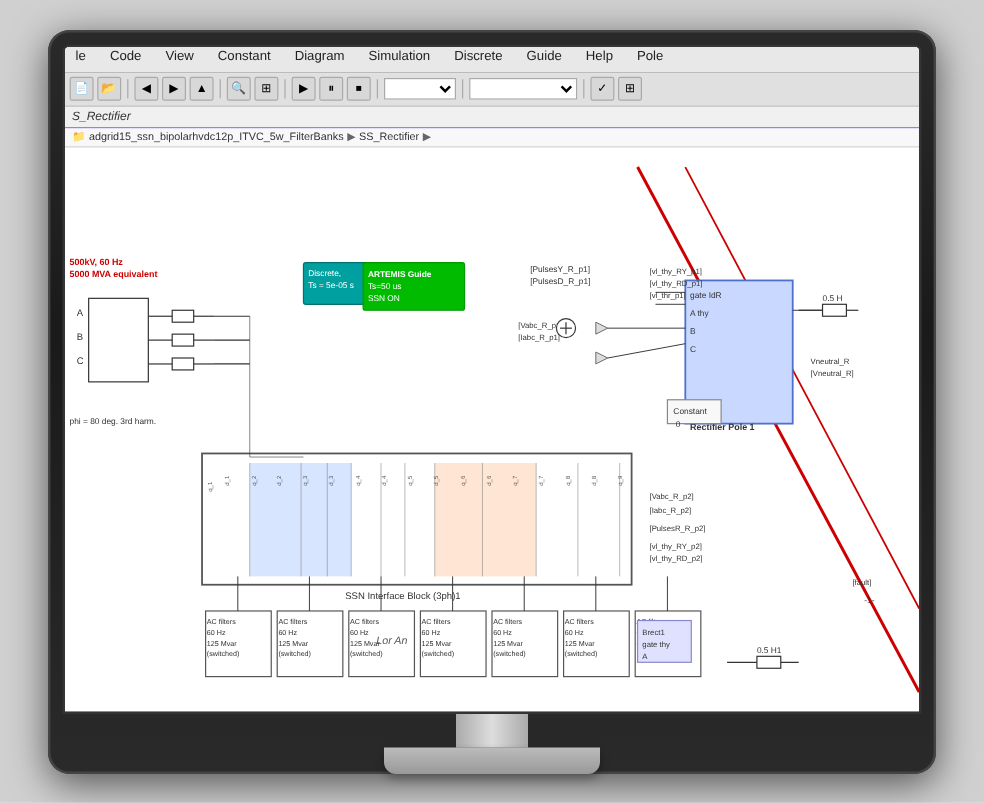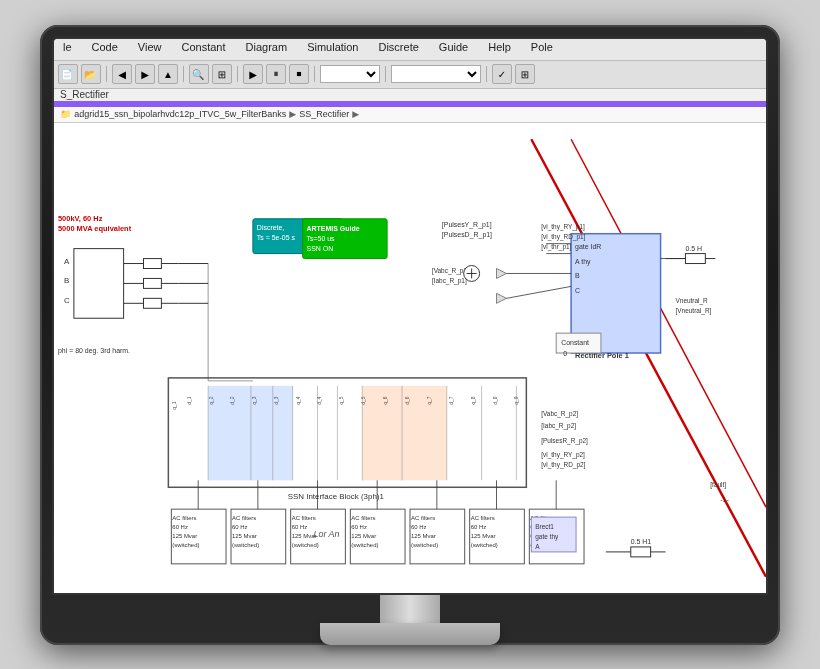--- a/index.html
+++ b/index.html
@@ -98,26 +98,27 @@
       padding: 0 2px;
     }
     .toolbar-dropdown-wide {
       width: 90px;
     }
 
     
     .title-area {
       height: 18px;
       background: #f0f0f0;
-      border-bottom: 6px solid #8b5cf6;
+      border-bottom: 1px solid #8b5cf6;
       display: flex;
       align-items: center;
       padding: 0 6px;
       font-size: 10px;
       color: #333;
+      font-style: italic;
     }
 
     
     .breadcrumb {
       height: 16px;
       background: #f8f8f8;
       border-bottom: 1px solid #ccc;
       display: flex;
       align-items: center;
       padding: 0 6px;

